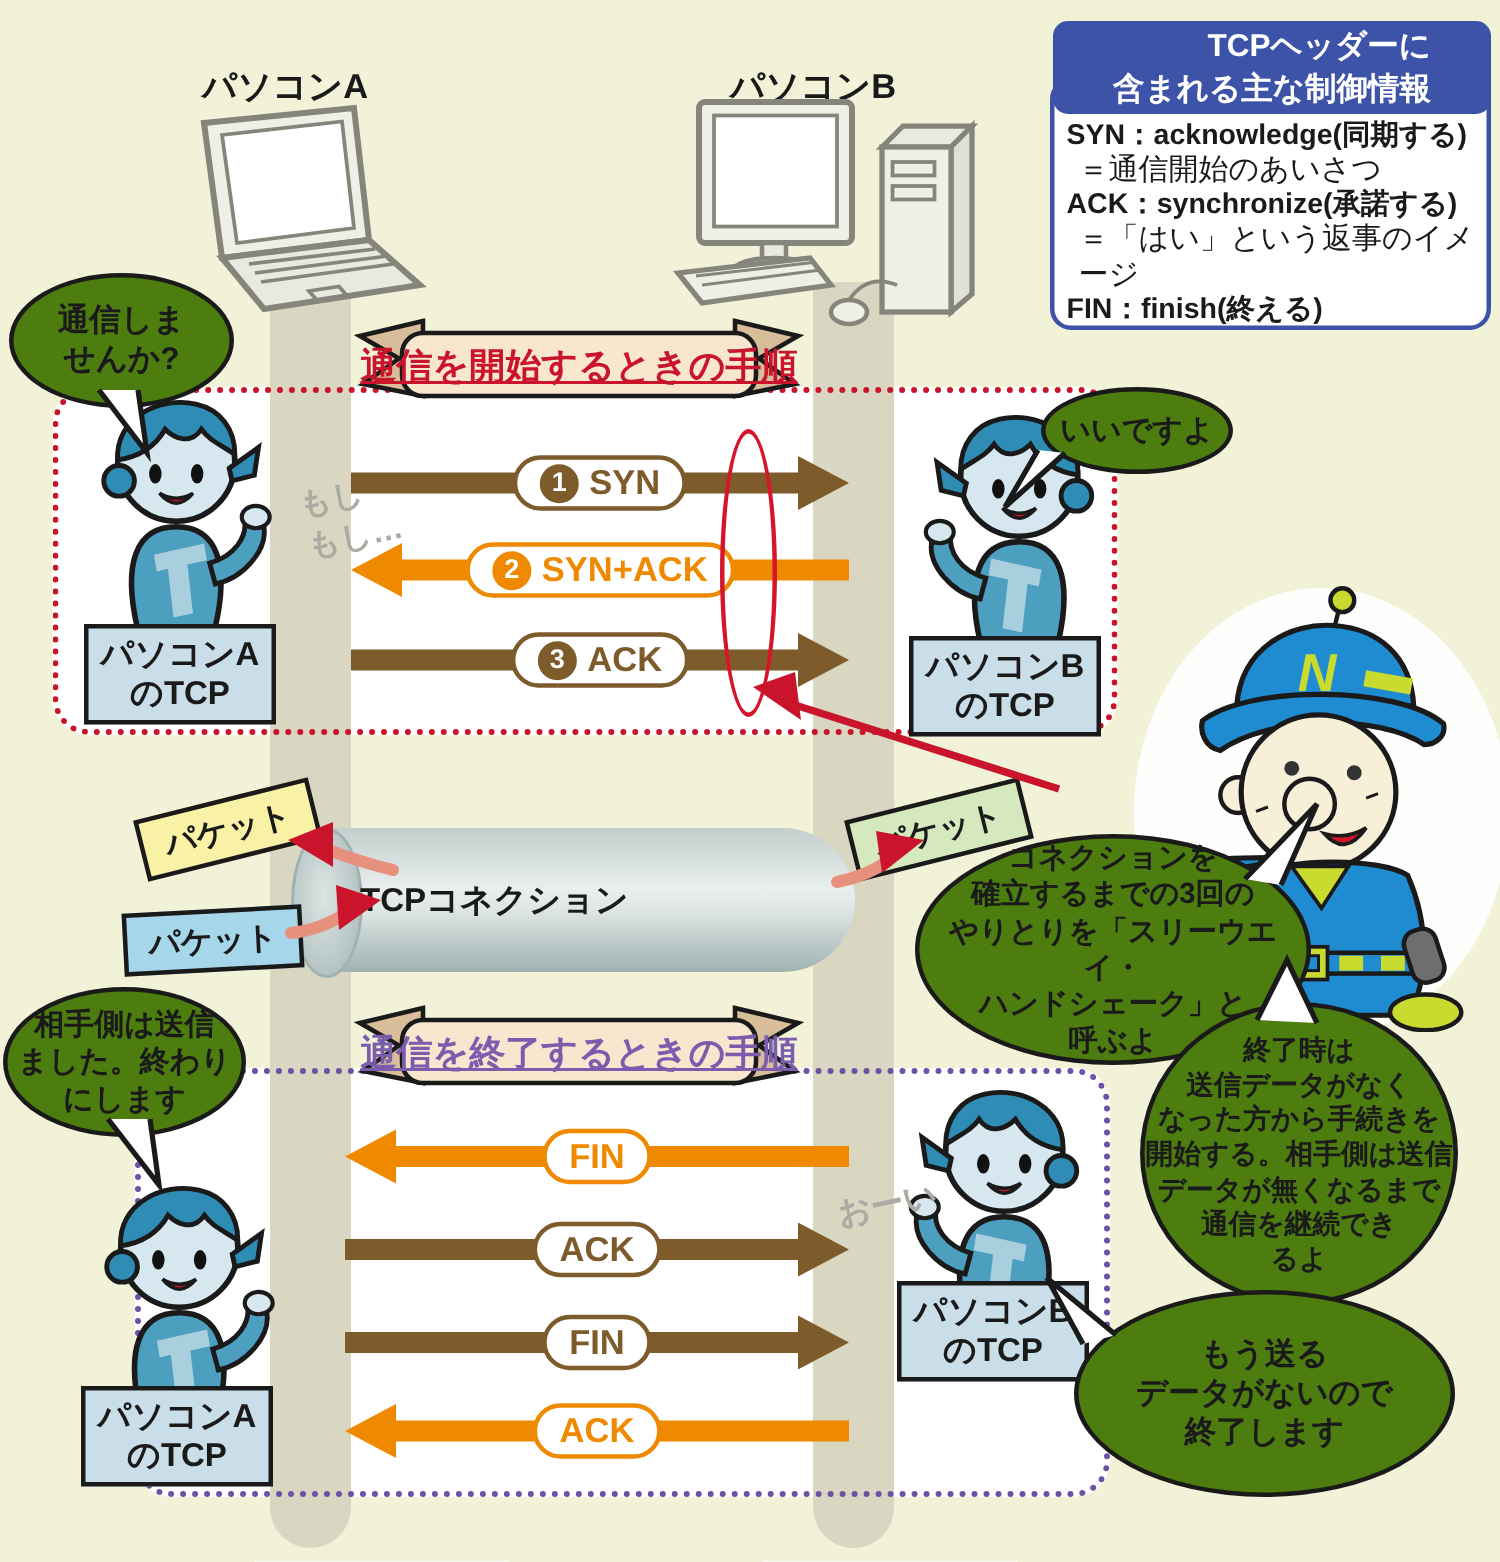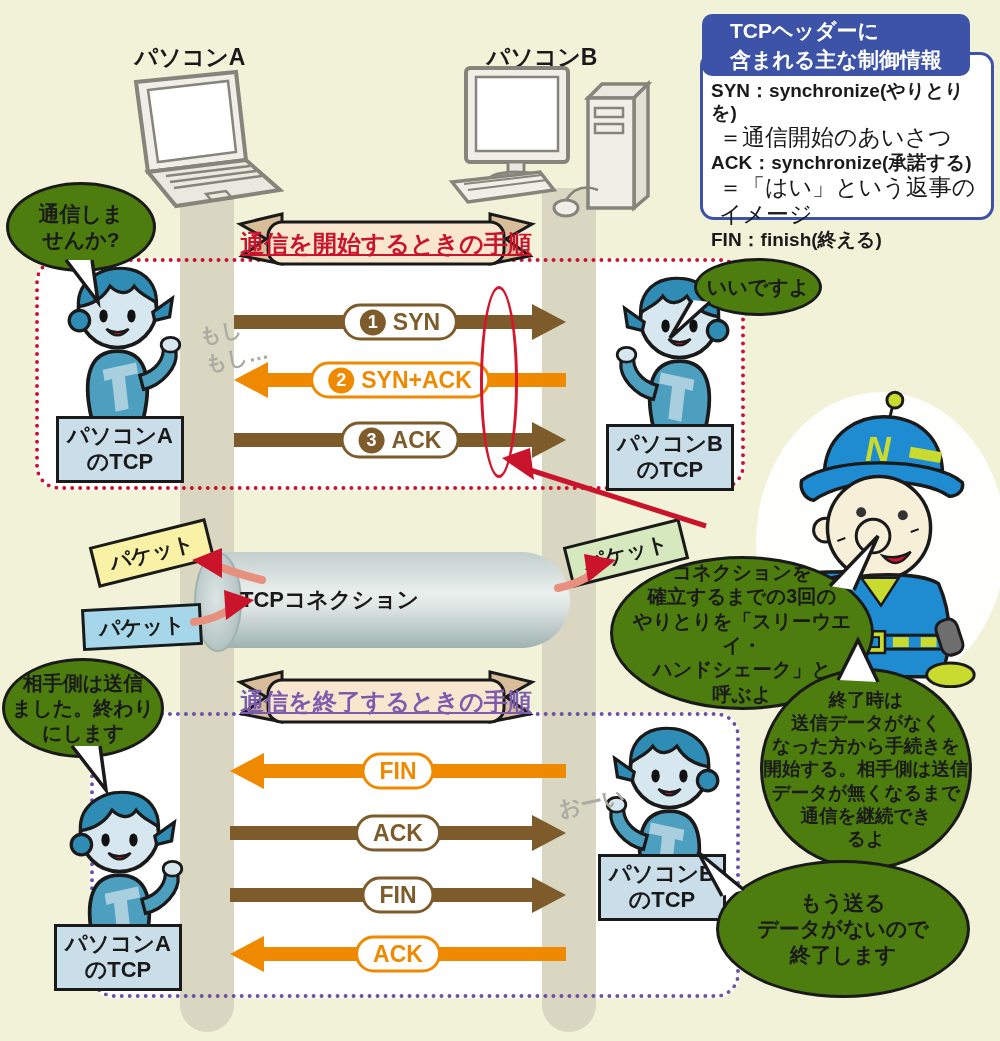--- a/index.html
+++ b/index.html
@@ -15,26 +15,26 @@
   .sect-border{position:absolute;border-radius:24px;background:transparent;}
   .sect-border.start{border:4px dotted #C9142B;}
   .sect-border.end{border:4px dotted #6C51A4;}
 
   
   .pc-label{position:absolute;font-size:23px;font-weight:bold;text-align:center;}
 
   
   .legend-box{position:absolute;left:700px;top:52px;width:288px;height:162px;background:#fff;
               border:3.5px solid #3D53A8;border-radius:14px;}
-  .legend-title{position:absolute;left:702px;top:14px;width:268px;height:62px;background:#3D53A8;color:#fff;
-                border-radius:10px;font-size:21px;font-weight:bold;text-align:left;line-height:1.4;
+  .legend-title{position:absolute;left:702px;top:14px;width:292px;height:62px;background:#3D53A8;color:#fff;
+                border-radius:10px;font-size:21px;font-weight:bold;text-align:right;line-height:1.4;
                 white-space:pre-line;display:flex;align-items:center;justify-content:center;}
   .legend-body{position:absolute;left:711px;top:80px;width:278px;}
   .legend-term{font-size:19px;font-weight:bold;line-height:1.15;}
-  .legend-desc{font-size:23px;line-height:1.18;margin-left:8px;margin-bottom:1px;}
+  .legend-desc{font-size:20px;line-height:1.18;margin-left:8px;margin-bottom:1px;}
 
   
   .banner{position:absolute;width:300px;height:58px;}
   .banner .btext{position:absolute;left:0;right:0;top:18px;text-align:center;font-size:24px;font-weight:bold;text-decoration:underline;}
   .banner.start .btext{color:#C9142B;}
   .banner.end .btext{color:#7B5CAD;}
 
   
   .msg-arrow{position:absolute;height:14px;}
   .msg-arrow .shaft{position:absolute;top:0;height:14px;background:var(--c);}
@@ -139,21 +139,21 @@
     <polygon points="4,122 92,112 106,130 20,142" fill="#EFEFE7" stroke="#85857B" stroke-width="3.5"></polygon>
     <path d="M16 124 L94 115 M20 130 L99 120" stroke="#85857B" stroke-width="2" fill="none"></path>
     <ellipse cx="118" cy="148" rx="12" ry="8" fill="#EFEFE7" stroke="#85857B" stroke-width="3"></ellipse>
     <path d="M118 140 Q130 122 150 130" fill="none" stroke="#85857B" stroke-width="2.5"></path>
   </svg>
 
   <div class="legend-box"></div>
   <div class="legend-title">TCPヘッダーに
 含まれる主な制御情報</div>
   <div class="legend-body">
-    <div class="legend-term">SYN：synchronize(やりとりを)</div>
+    <div class="legend-term">SYN：acknowledge(同期する)</div>
     <div class="legend-desc">＝通信開始のあいさつ</div>
     <div class="legend-term">ACK：synchronize(承諾する)</div>
     <div class="legend-desc">＝「はい」という返事のイメージ</div>
     <div class="legend-term">FIN：finish(終える)</div>
   </div>
 
   <div class="banner start" style="left:236px;top:210px">
     <svg width="300" height="58">
         <use href="#ribbon"></use>
       </svg>

